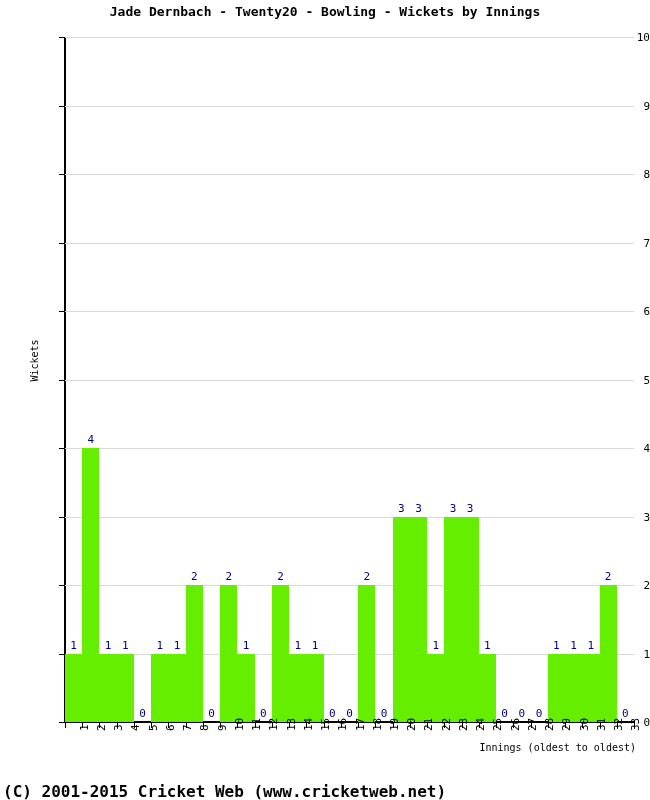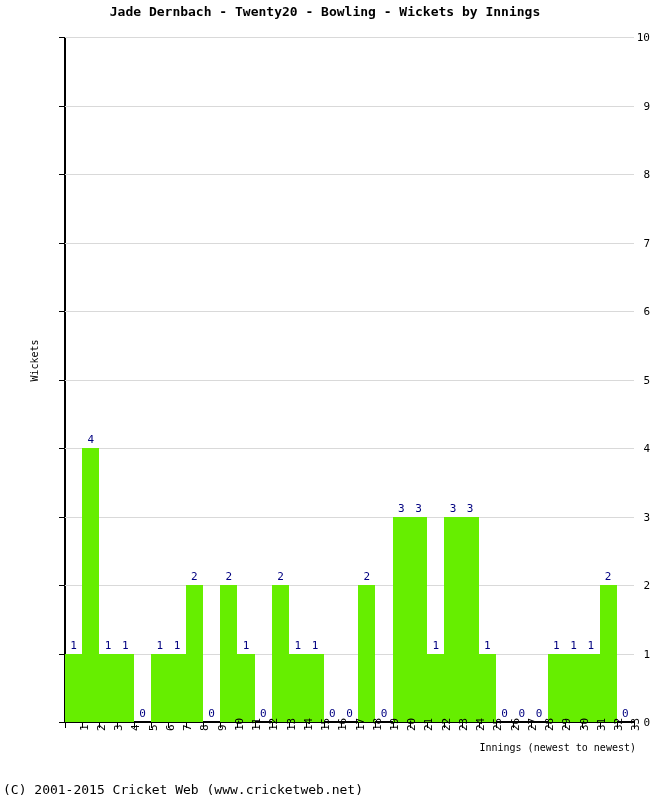--- a/index.html
+++ b/index.html
@@ -128,34 +128,35 @@
     top: 742px;
     right: 14px;
     font-size: 10px;
     color: #000000;
   }
 
   #footer {
     position: absolute;
     left: 3px;
     top: 782px;
-    font-size: 13px;
-    color: #000000;
+    font-size: 16px;
+    color: #000000;
+    font-weight: bold;
   }
 </style>
 </head>
 <body>
 
 <div id="chart-title">Jade Dernbach - Twenty20 - Bowling - Wickets by Innings</div>
 
 <div id="axis-y-line"></div>
 <div id="axis-x-line"></div>
 
 <div id="y-axis-title">Wickets</div>
-<div id="x-axis-title">Innings (newest to newest)</div>
+<div id="x-axis-title">Innings (oldest to oldest)</div>
 
 <div id="plot-area">
     <div class="gridline" style="top: 616.5px;"></div>
     <div class="gridline" style="top: 548px;"></div>
     <div class="gridline" style="top: 479.5px;"></div>
     <div class="gridline" style="top: 411px;"></div>
     <div class="gridline" style="top: 342.5px;"></div>
     <div class="gridline" style="top: 274px;"></div>
     <div class="gridline" style="top: 205.5px;"></div>
     <div class="gridline" style="top: 137px;"></div>

